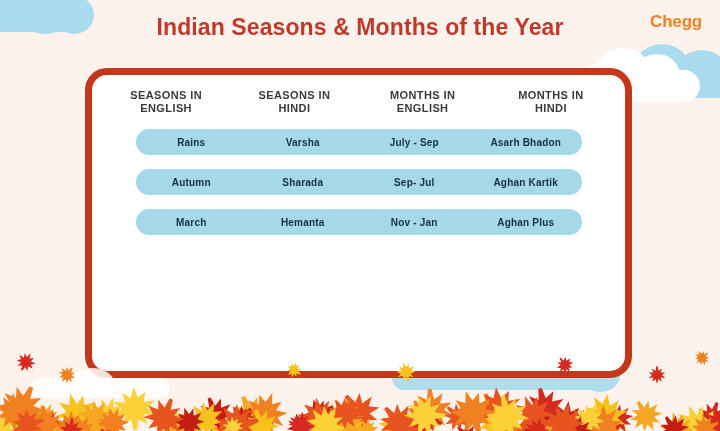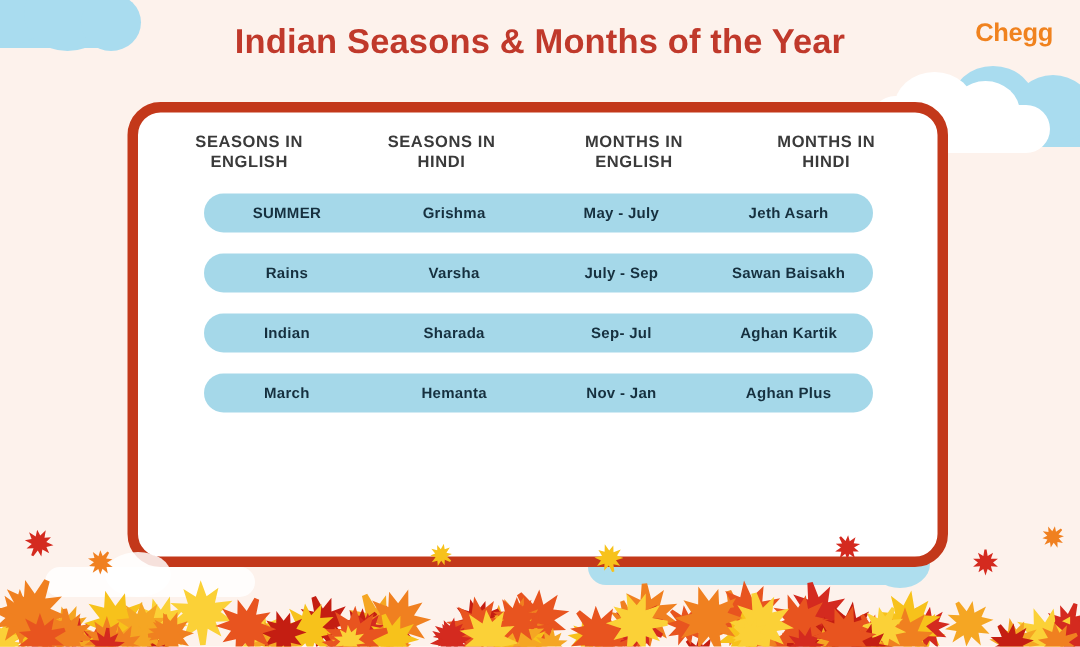--- a/index.html
+++ b/index.html
@@ -138,36 +138,30 @@
           <div>MONTHS IN</div>
           <div>ENGLISH</div>
         </div>
         <div class="hdr-cell">
           <div>MONTHS IN</div>
           <div>HINDI</div>
         </div>
       </div>
 
 
-      <div class="pill">
-        <div class="pill-cell">SUMMER</div>
-        <div class="pill-cell">Grishma</div>
-        <div class="pill-cell">May - July</div>
-        <div class="pill-cell">Jeth Asarh</div>
-      </div>
 
       <div class="pill">
         <div class="pill-cell">Rains</div>
         <div class="pill-cell">Varsha</div>
         <div class="pill-cell">July - Sep</div>
-        <div class="pill-cell">Sawan Baisakh</div>
+        <div class="pill-cell">Asarh Bhadon</div>
       </div>
 
       <div class="pill">
-        <div class="pill-cell">Indian</div>
+        <div class="pill-cell">Autumn</div>
         <div class="pill-cell">Sharada</div>
         <div class="pill-cell">Sep- Jul</div>
         <div class="pill-cell">Aghan Kartik</div>
       </div>
 
       <div class="pill">
         <div class="pill-cell">March</div>
         <div class="pill-cell">Hemanta</div>
         <div class="pill-cell">Nov - Jan</div>
         <div class="pill-cell">Aghan Plus</div>

